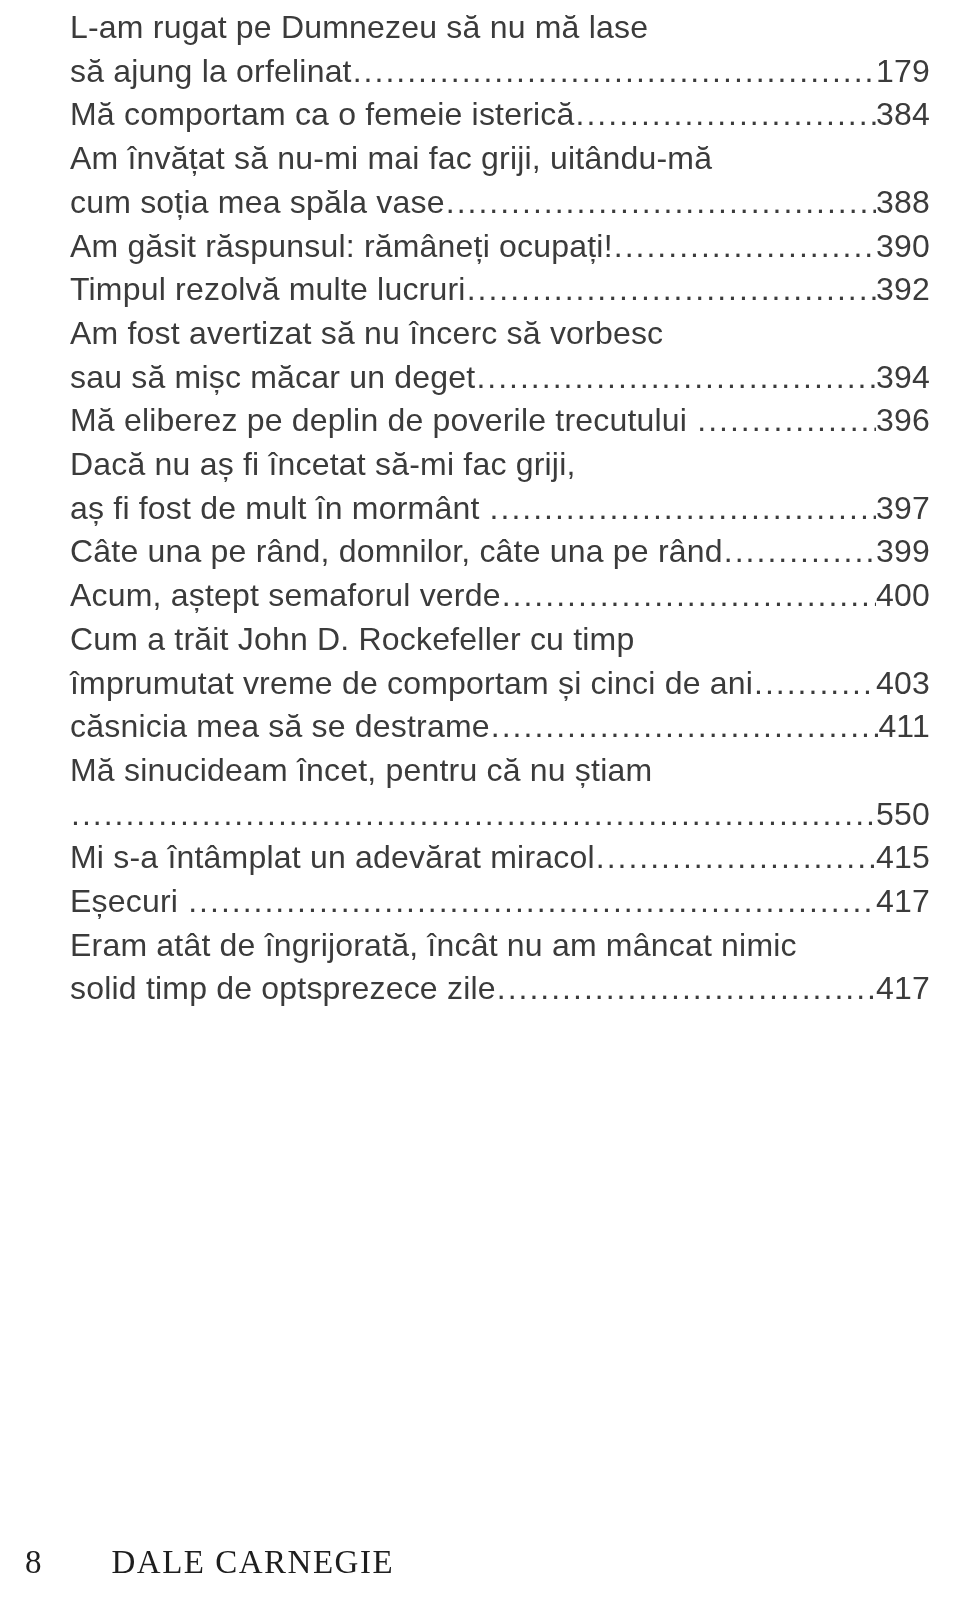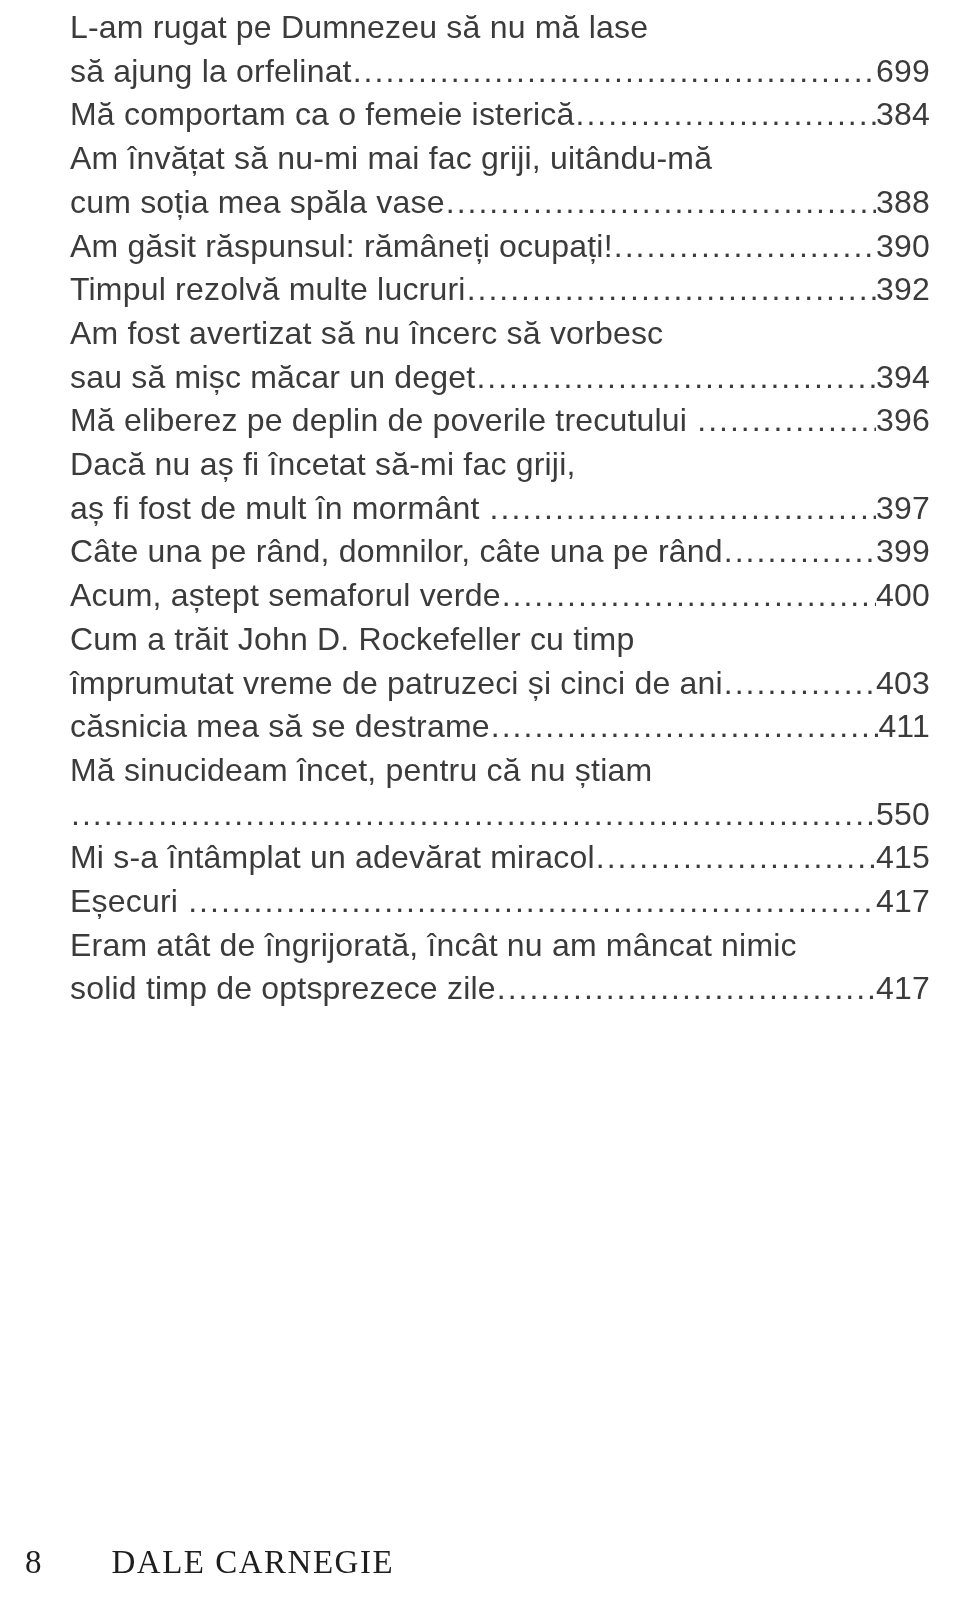--- a/index.html
+++ b/index.html
@@ -64,21 +64,21 @@
 
 <div class="page">
 
   <div class="toc">
       <div class="toc-line">
         <span class="toc-text">L-am rugat pe Dumnezeu să nu mă lase</span>
       </div>
       <div class="toc-line">
         <span class="toc-text">să ajung la orfelinat</span>
         <span class="leader">........................................................................................................................................................................................................</span>
-        <span class="pageno">699</span>
+        <span class="pageno">179</span>
       </div>
       <div class="toc-line">
         <span class="toc-text">Mă comportam ca o femeie isterică</span>
         <span class="leader">........................................................................................................................................................................................................</span>
         <span class="pageno">384</span>
       </div>
       <div class="toc-line">
         <span class="toc-text">Am învățat să nu-mi mai fac griji, uitându-mă</span>
       </div>
       <div class="toc-line">
@@ -124,21 +124,21 @@
       </div>
       <div class="toc-line">
         <span class="toc-text">Acum, aștept semaforul verde</span>
         <span class="leader">........................................................................................................................................................................................................</span>
         <span class="pageno">400</span>
       </div>
       <div class="toc-line">
         <span class="toc-text">Cum a trăit John D. Rockefeller cu timp</span>
       </div>
       <div class="toc-line">
-        <span class="toc-text">împrumutat vreme de patruzeci și cinci de ani</span>
+        <span class="toc-text">împrumutat vreme de comportam și cinci de ani</span>
         <span class="leader">........................................................................................................................................................................................................</span>
         <span class="pageno">403</span>
       </div>
       <div class="toc-line">
         <span class="toc-text">căsnicia mea să se destrame</span>
         <span class="leader">........................................................................................................................................................................................................</span>
         <span class="pageno">411</span>
       </div>
       <div class="toc-line">
         <span class="toc-text">Mă sinucideam încet, pentru că nu știam</span>

